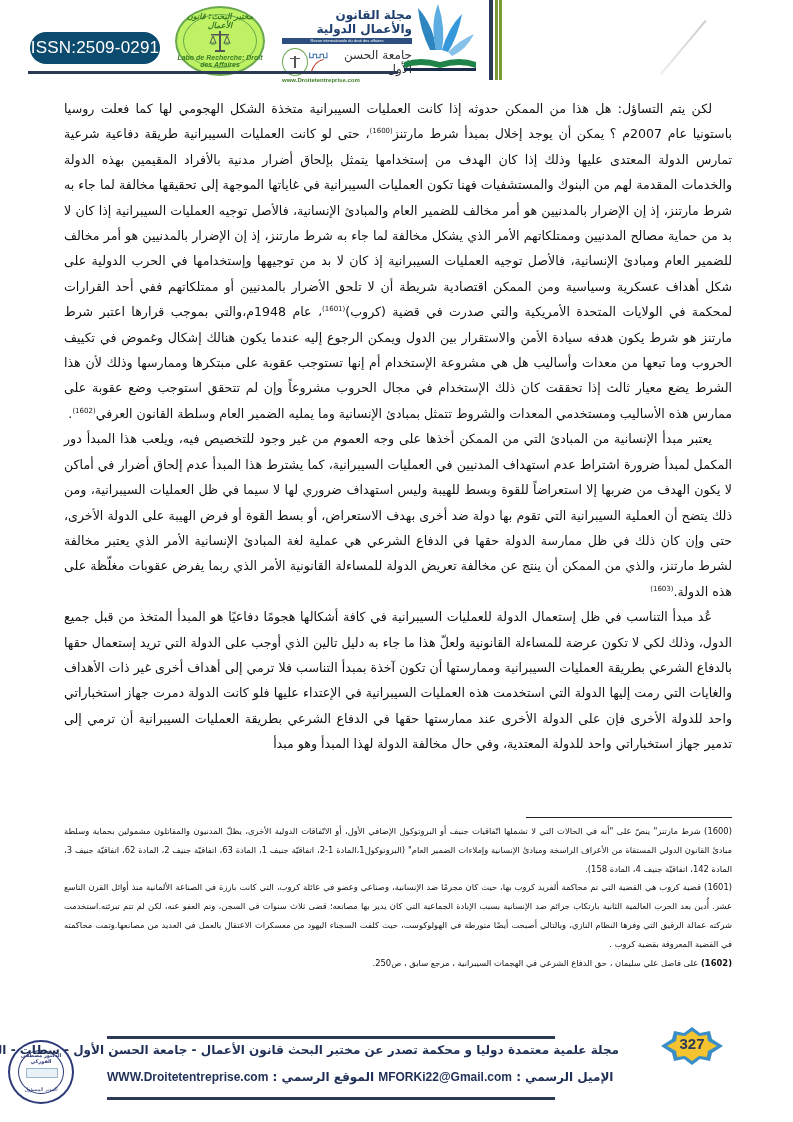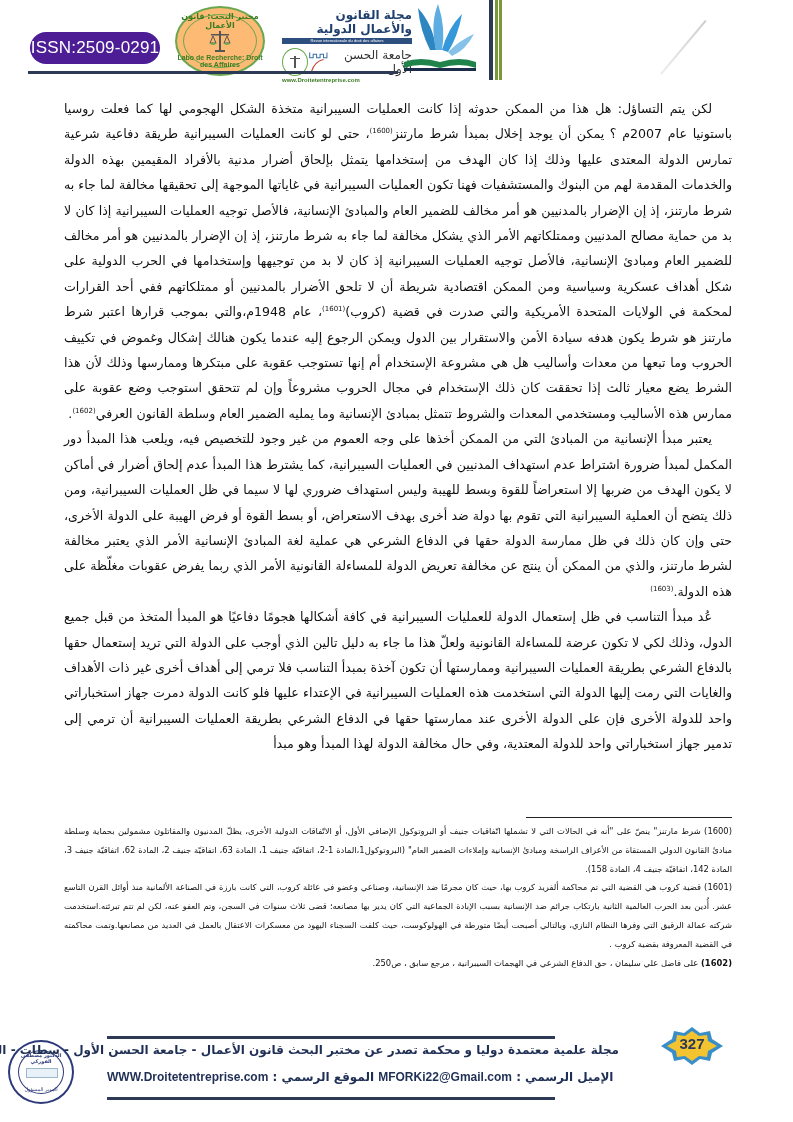--- a/index.html
+++ b/index.html
@@ -2,24 +2,24 @@
 <html><head>
 <meta charset="utf-8">
 <style>
   * { box-sizing: border-box; margin: 0; padding: 0; }
   html, body { width: 793px; height: 1122px; background: #ffffff; overflow: hidden; }
   body { position: relative; font-family: "DejaVu Sans", sans-serif; color: #111; }
 
   
   .header { position: absolute; left: 0; top: 0; width: 793px; height: 90px; }
   .issn { position: absolute; left: 30px; top: 32px; width: 130px; height: 32px; border-radius: 16px;
-          background: #4c1d95; color: #fff; font-family: "Liberation Sans", sans-serif; font-size: 17px;
+          background: #0c4a6e; color: #fff; font-family: "Liberation Sans", sans-serif; font-size: 17px;
           display: flex; align-items: center; justify-content: center; letter-spacing: 0.2px; }
   .lab-logo { position: absolute; left: 175px; top: 6px; width: 90px; height: 70px; border-radius: 50%;
-              border: 2px solid #6aa84f; background: #fdba74; display:flex; align-items:center; justify-content:center; }
+              border: 2px solid #6aa84f; background: #bef264; display:flex; align-items:center; justify-content:center;font-style:italic; }
   .lab-logo .ring { position:absolute; inset:6px; border-radius:50%; border:1px solid #6aa84f; }
   .lab-logo .ring-text { position:absolute; top:4px; width:100%; text-align:center; font-size:8px; color:#3b7d23; font-weight:bold; }
   .lab-logo .ring-text-bottom { position:absolute; bottom:6px; width:100%; text-align:center; font-size:7px; color:#3b7d23; font-family:"Liberation Sans",sans-serif; font-weight:bold; }
   .scale-icon { width: 28px; height: 28px; }
 
   .journal-banner { position: absolute; left: 282px; top: 8px; width: 130px; height: 62px; }
   .jb-title { font-size: 12px; color: #1f3f6e; font-weight: bold; text-align: right; direction: rtl; }
   .jb-sub { margin-top: 2px; height: 6px; background: #2d4f7f; color: #fff; font-size: 4px; text-align:center; font-family:"Liberation Sans",sans-serif; }
   .jb-row { display:flex; align-items:center; justify-content:space-between; margin-top:3px; height:30px; }
   .jb-mini-logo { width: 30px; height: 28px; border-radius:50%; border:1px solid #6aa84f; display:flex; align-items:center; justify-content:center; }

